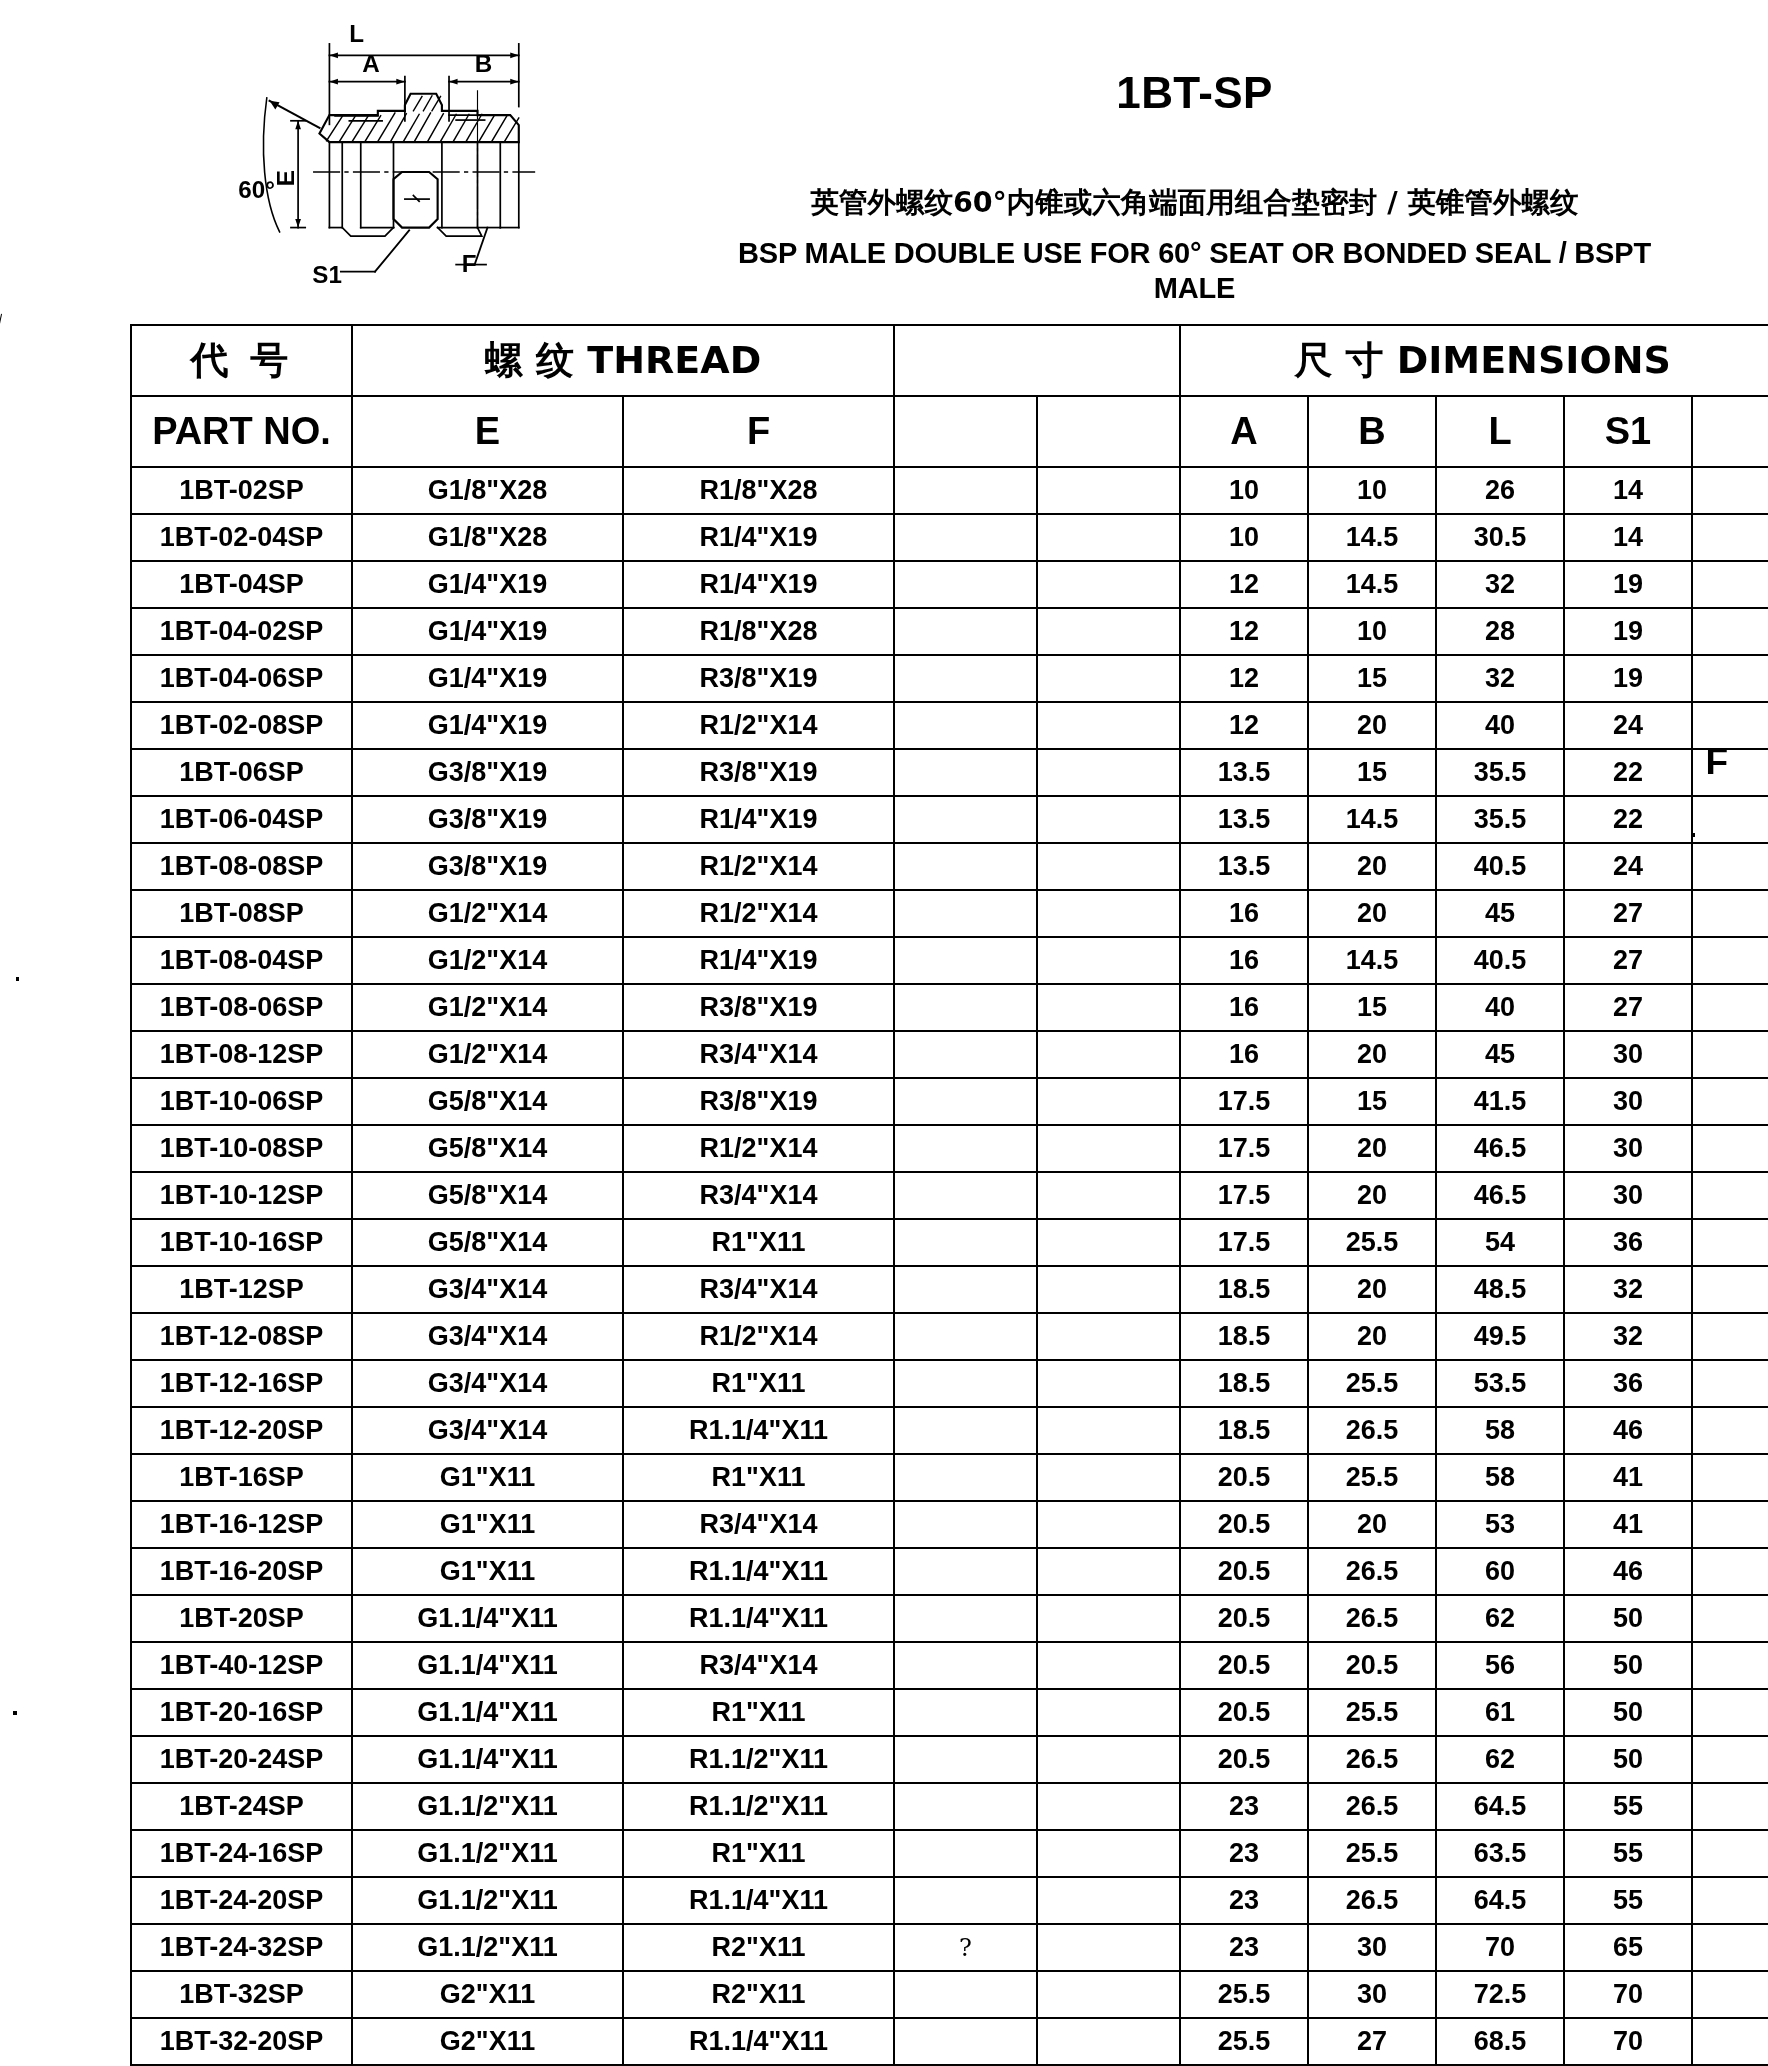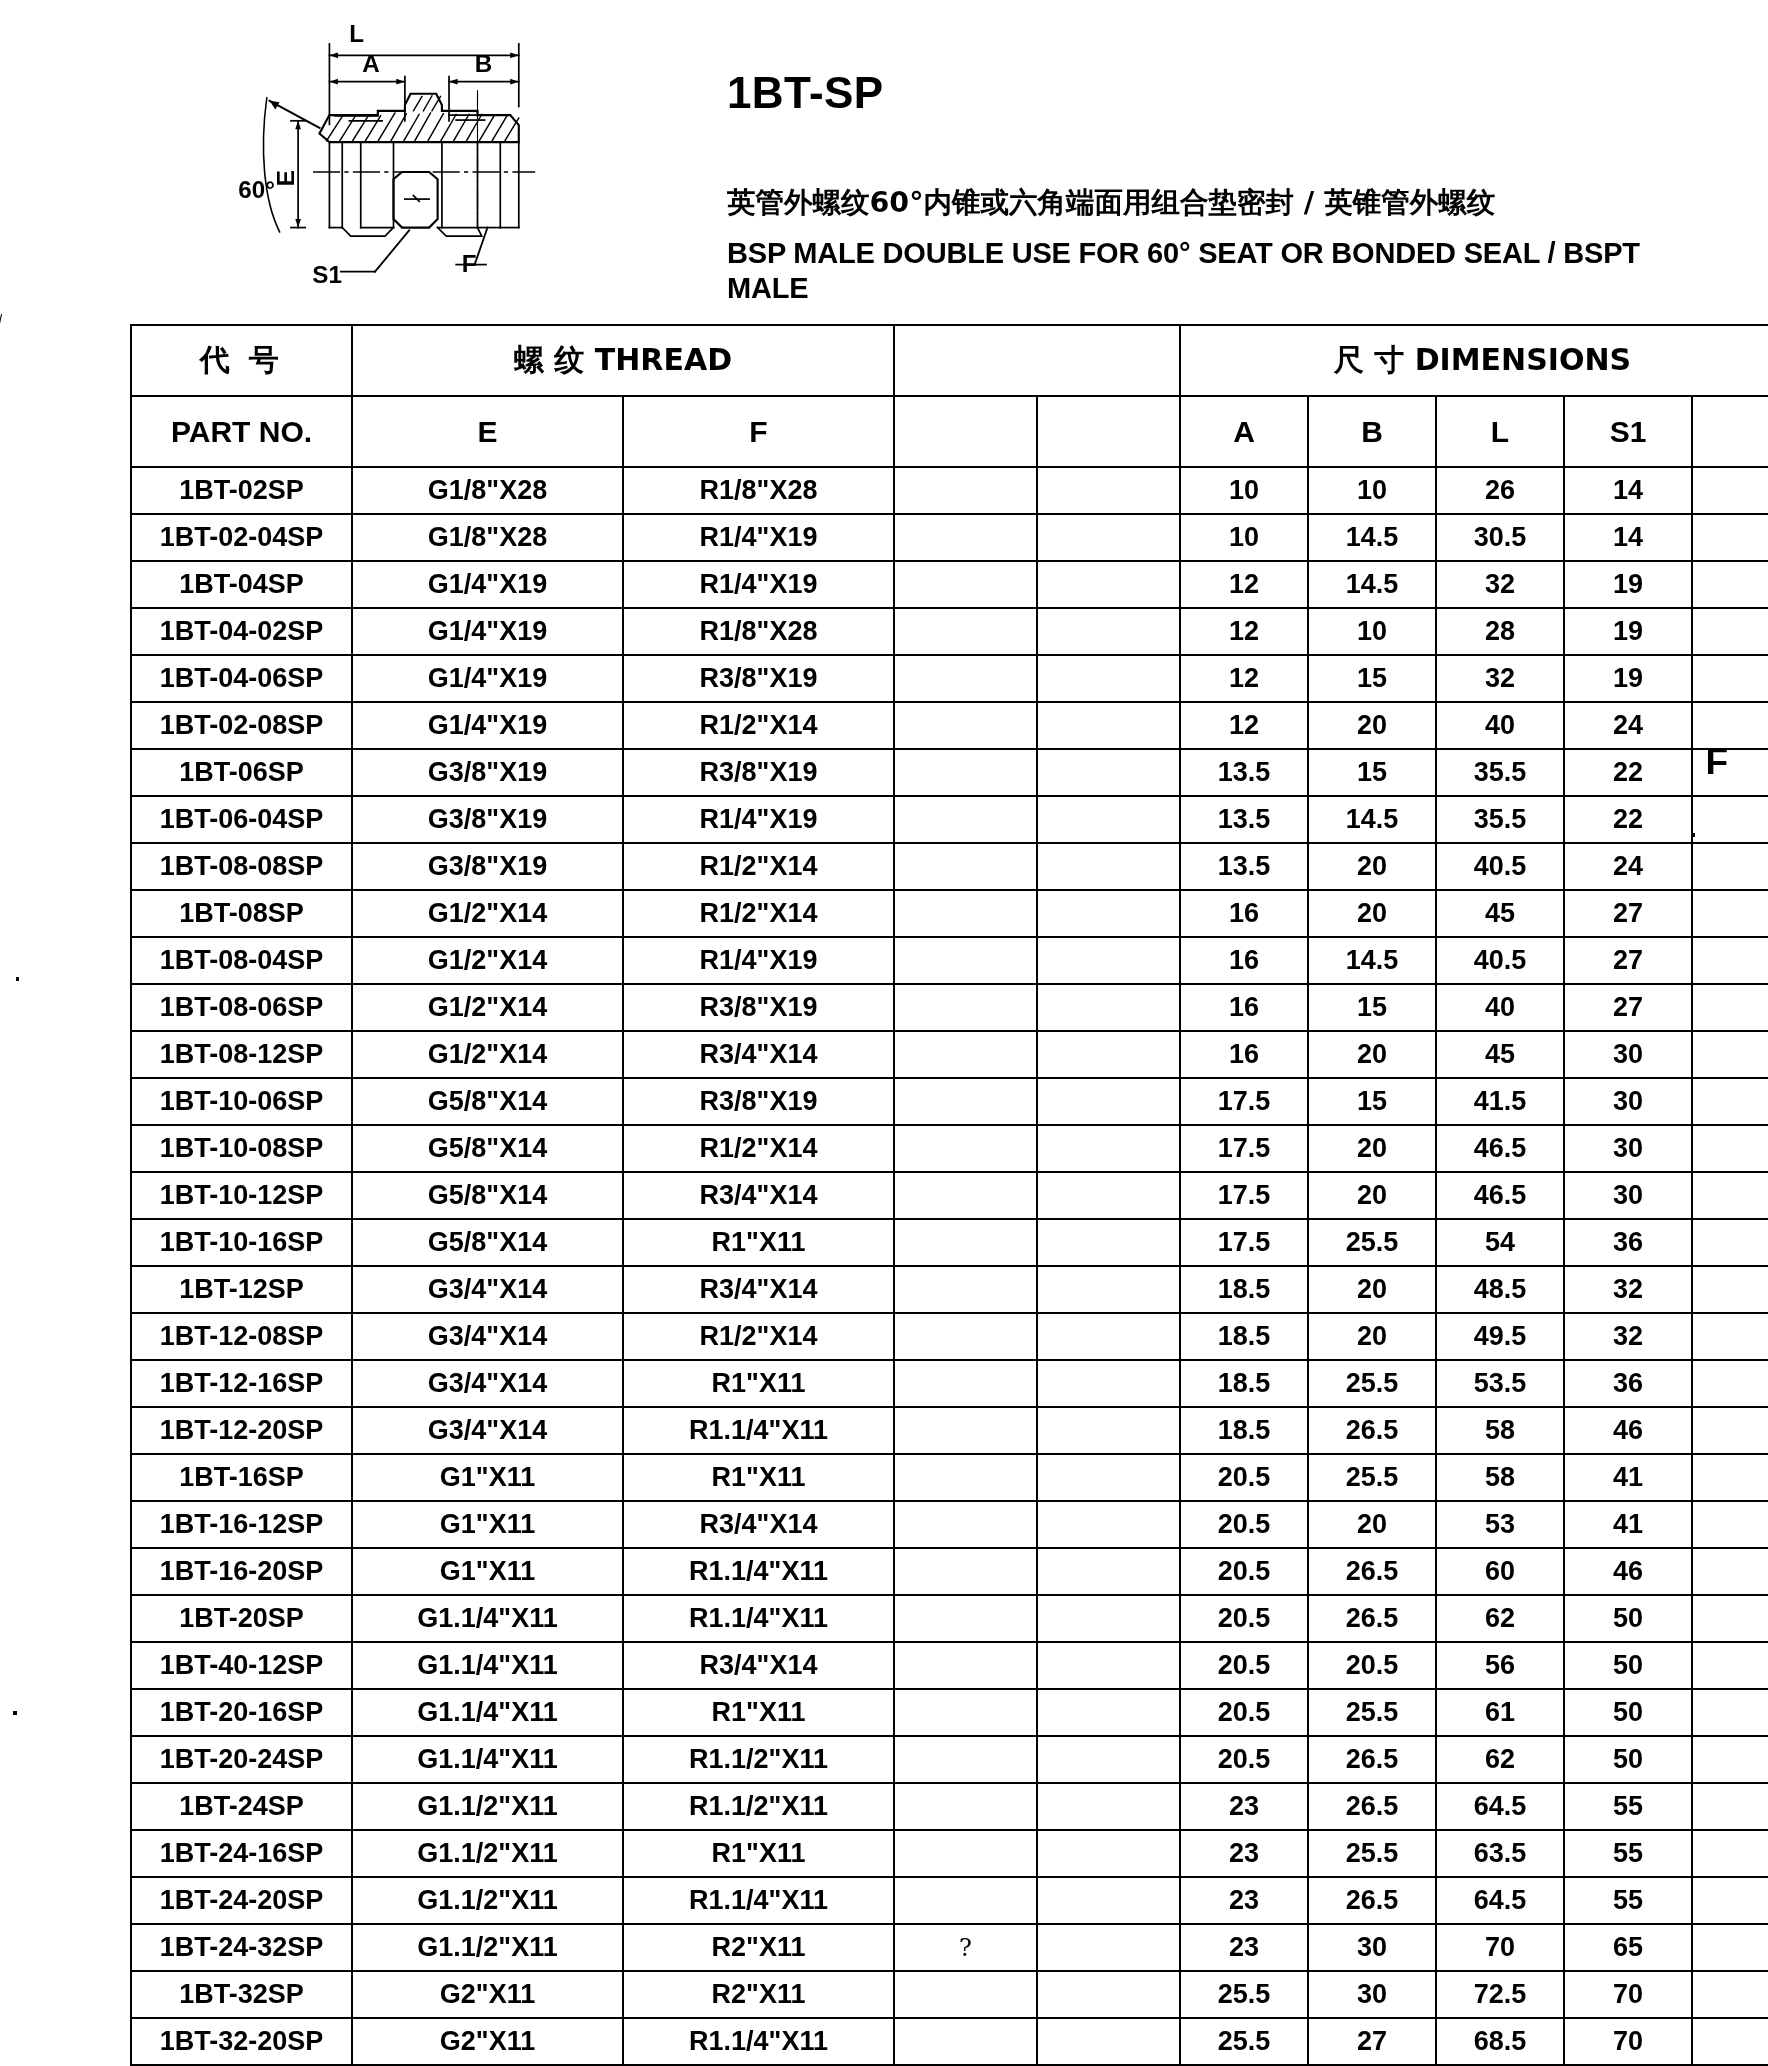--- a/index.html
+++ b/index.html
@@ -25,21 +25,21 @@
   }
   .drawing-wrap {
     width: 727px;
     position: relative;
     padding-left: 235px;
     padding-top: 7.1px;
   }
   .titleblock {
     flex: 1;
     padding-top: 64px;
-    text-align: left;
+    text-align: center;
     padding-right: 107px;
   }
   .part-title {
     font-size: 44px;
     font-weight: bold;
     letter-spacing: 0.4px;
     line-height: 1;
   }
   .desc-cn {
     margin-top: 71px;
@@ -81,21 +81,21 @@
     border-collapse: collapse;
     table-layout: fixed;
   }
   table.spec th, table.spec td {
     border: 2.1px solid #000;
     text-align: center;
     vertical-align: middle;
     font-weight: bold;
     background: #fff;
   }
-  table.spec th { font-size: 30px; height: 71px; }
+  table.spec th { font-size: 38px; height: 71px; }
   table.spec td { font-size: 27px; height: 47px; }
   .th-cn { font-family: "DejaVu Sans", sans-serif; letter-spacing: 4.3px; }
   .th-mix { font-family: "DejaVu Sans", sans-serif; }
   .cell-part { font-size: 27px; margin-top: 12px; }
   .blank-col { }
 
   col.c-part { width: 221px; }
   col.c-e    { width: 271px; }
   col.c-f    { width: 271px; }
   col.c-x1   { width: 143px; }

